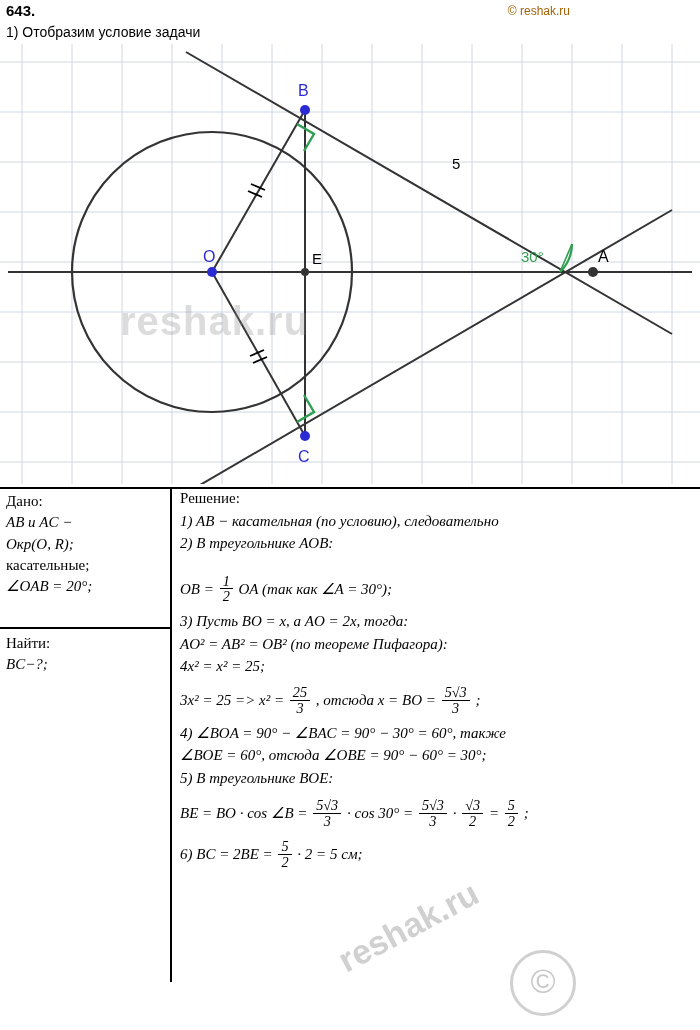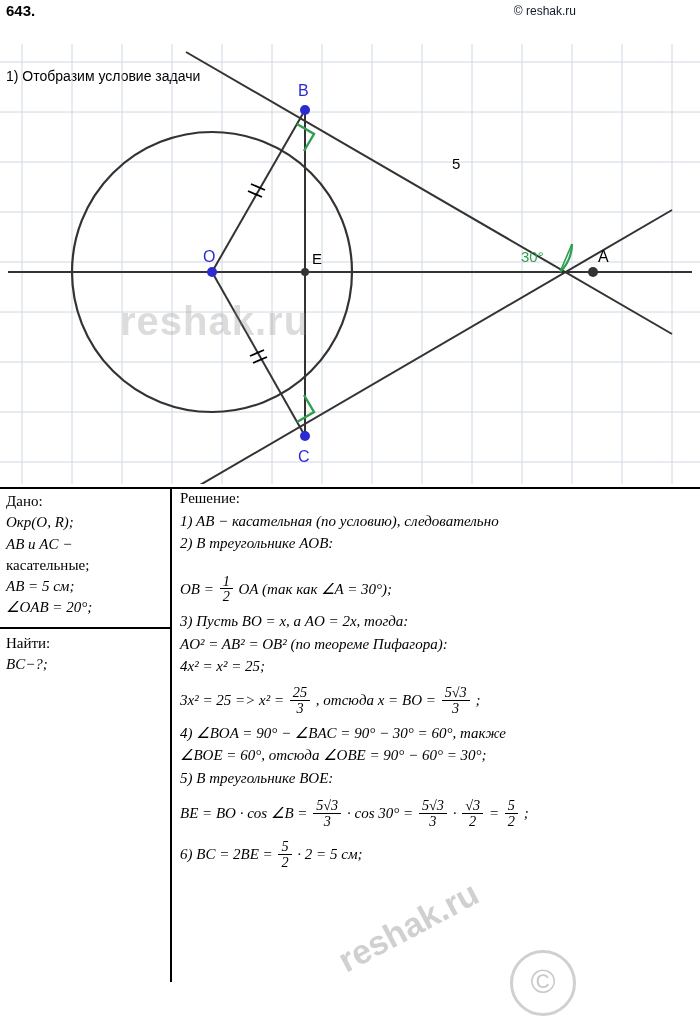--- a/index.html
+++ b/index.html
@@ -23,31 +23,30 @@
   
   .hdr {
     position: absolute;
     top: 2px; left: 6px;
     font-family: "Liberation Sans", sans-serif;
     font-weight: bold;
     font-size: 15px;
   }
   .copy {
     position: absolute;
-    top: 4px; right: 12px;
+    top: 4px; right: 18px;
     font-family: "Liberation Sans", sans-serif;
     font-size: 12px;
-    color: #0f172a;
+    color: #a16207;
   }
   .step1 {
     position: absolute;
     top: 24px; left: 6px;
     font-family: "Liberation Sans", sans-serif;
     font-size: 14px;
-    margin-top: 44px;
   }
   
   .figure {
     position: absolute;
     top: 44px; left: 0;
     width: 700px;
     height: 440px;
   }
   .fig-wm {
     position: absolute;
@@ -239,24 +238,23 @@
     <div class="fig-wm">reshak.ru</div>
   </div>
 
   <div class="sol">
     <div class="hline-top"></div>
     <div class="vline"></div>
     <div class="hline-mid"></div>
 
     <div class="left-col">
       <div>Дано:</div>
+      <div class="it">AB и AC −</div>
       <div class="it">Окр(O, R);</div>
-      <div class="it">AB и AC −</div>
       <div>касательные;</div>
-      <div class="it">AB = 5 см;</div>
       <div class="it">∠OAB = 20°;</div>
     </div>
 
     <div class="left-col2">
       <div>Найти:</div>
       <div class="it">BC−?;</div>
     </div>
 
     <div class="right-col">
       <div class="ln">Решение:</div>

